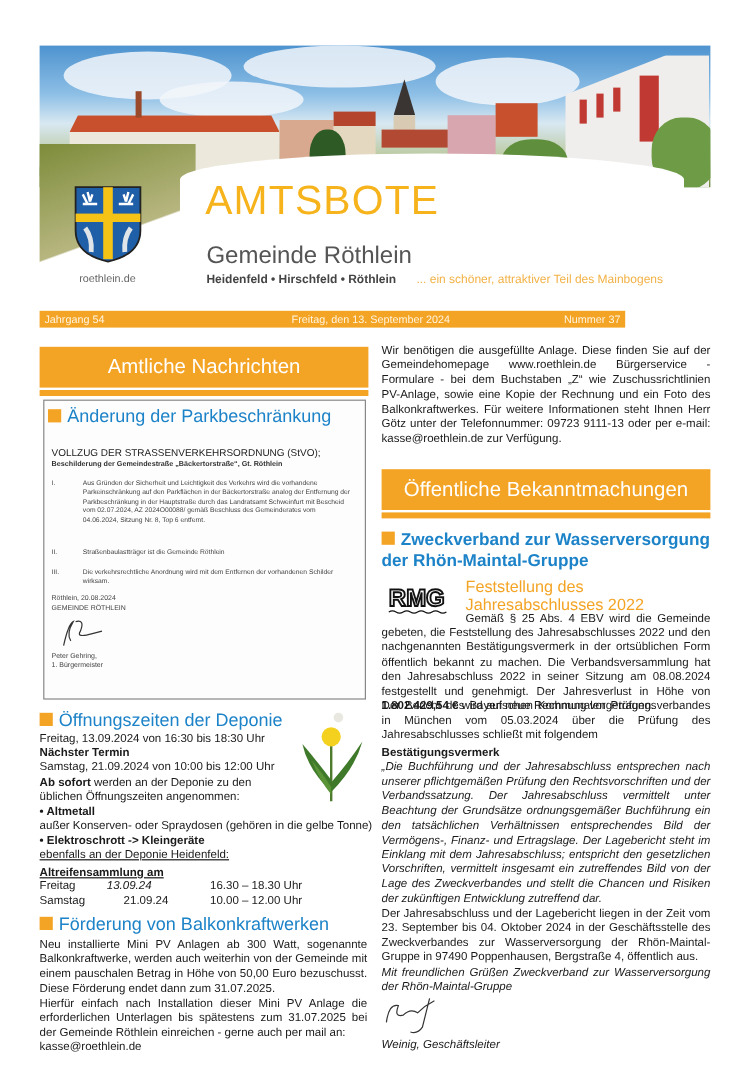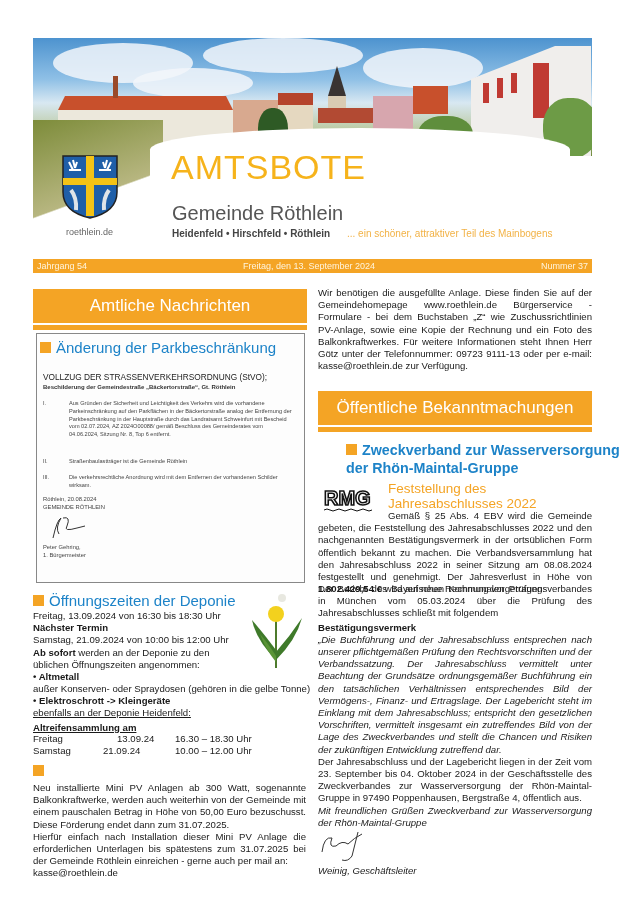--- a/index.html
+++ b/index.html
@@ -17,21 +17,21 @@
 
   
   .crest { position:absolute; left:61px; top:154px; width:58px; height:66px; }
   .crest-url { position:absolute; left:66px; top:227px; font-size:9px; color:#666; }
   .title { position:absolute; left:171px; top:148px; font-size:34px; color:#f6b31b; letter-spacing:1px; font-weight:400; }
   .subtitle { position:absolute; left:172px; top:202px; font-size:20px; color:#555; }
   .villages { position:absolute; left:172px; top:228px; font-size:10px; font-weight:bold; color:#444; }
   .slogan { position:absolute; left:347px; top:228px; font-size:10px; color:#f2b246; }
 
   
-  .datebar { position:absolute; left:33px; top:259px; width:559px; height:14px; background:#f4a425;
+  .datebar { position:absolute; left:33px; top:259px; width:488px; height:14px; background:#f4a425;
              color:#fff4dd; font-size:9px; line-height:14px; }
   .datebar span { position:absolute; top:0; }
 
   
   .secbar { position:absolute; background:#f4a425; color:#fff; font-size:17px; text-align:center; }
 
   .h2 { position:absolute; color:#1d83c8; font-size:15px; line-height:18px; }
   .h2 .sq { display:inline-block; width:11px; height:11px; background:#f4a425; margin-right:5px; vertical-align:0px; }
   .h2.bold { font-weight:bold; }
 
@@ -156,56 +156,56 @@
   </div>
   <div class="txt" style="left:33px;top:683px;width:280px;">
     <div>außer Konserven- oder Spraydosen (gehören in die gelbe Tonne)</div>
     <div class="b">• Elektroschrott -&gt; Kleingeräte</div>
     <div class="u">ebenfalls an der Deponie Heidenfeld:</div>
     <div class="b u" style="margin-top:2px;">Altreifensammlung am</div>
   </div>
   <div class="txt" style="left:33px;top:733px;width:280px;">
     <div style="position:relative;height:12.2px;">
       <span style="position:absolute;left:0;">Freitag</span>
-      <span style="position:absolute;left:84px;">13.09.24</span>
+      <span style="position:absolute;left:56px;font-style:italic;">13.09.24</span>
       <span style="position:absolute;left:142px;">16.30 – 18.30 Uhr</span>
     </div>
     <div style="position:relative;height:12.2px;">
       <span style="position:absolute;left:0;">Samstag</span>
       <span style="position:absolute;left:70px;">21.09.24</span>
       <span style="position:absolute;left:142px;">10.00 – 12.00 Uhr</span>
     </div>
   </div>
 
   <svg class="dandelion" viewBox="0 0 60 78">
     <path d="M30 78 L30 20" stroke="#4e7b2d" stroke-width="2"></path>
     <path d="M30 70 Q10 50 6 30 Q18 44 30 60 Z" fill="#3f7a2a"></path>
     <path d="M30 70 Q50 50 56 28 Q44 46 30 62 Z" fill="#3f7a2a"></path>
     <path d="M30 72 Q20 60 14 44 Q24 56 30 66 Z" fill="#5a9436"></path>
     <circle cx="30" cy="24" r="8" fill="#f3d11e"></circle>
     <circle cx="36" cy="8" r="4" fill="#e8e8e0"></circle>
   </svg>
 
-  <div class="h2" style="left:33px;top:762px;"><span class="sq"></span></div>
+  <div class="h2" style="left:33px;top:762px;"><span class="sq"></span><span>Förderung von Balkonkraftwerken</span></div>
   <div class="txt just" style="left:33px;top:782px;width:273px;">
     <div>Neu installierte Mini PV Anlagen ab 300 Watt, sogenannte Balkonkraftwerke, werden auch weiterhin von der Gemeinde mit einem pauschalen Betrag in Höhe von 50,00 Euro bezuschusst. Diese Förderung endet dann zum 31.07.2025.</div>
     <div>Hierfür einfach nach Installation dieser Mini PV Anlage die erforderlichen Unterlagen bis spätestens zum 31.07.2025 bei der Gemeinde Röthlein einreichen - gerne auch per mail an:</div>
     <div>kasse@roethlein.de</div>
   </div>
 
   <div class="txt just" style="left:318px;top:287px;width:274px;">
     <div>Wir benötigen die ausgefüllte Anlage. Diese finden Sie auf der Gemeindehomepage www.roethlein.de Bürgerservice - Formulare - bei dem Buchstaben „Z“ wie Zuschussrichtlinien PV-Anlage, sowie eine Kopie der Rechnung und ein Foto des Balkonkraftwerkes. Für weitere Informationen steht Ihnen Herr Götz unter der Telefonnummer: 09723 9111-13 oder per e-mail: kasse@roethlein.de zur Verfügung.</div>
   </div>
 
   <div class="secbar" style="left:318px;top:391px;width:274px;height:34px;line-height:34px;">
     <span>Öffentliche Bekanntmachungen</span>
   </div>
   <div style="position:absolute;left:318px;top:427px;width:274px;height:5px;background:#f4a425;"></div>
 
-  <div class="h2 bold" style="left:318px;top:441px;width:274px;font-size:14.3px;margin-left:28px;"><span class="sq"></span><span>Zweckverband zur Wasserversorgung der Rhön-Maintal-Gruppe</span></div>
+  <div class="h2 bold" style="left:318px;top:441px;width:274px;font-size:14.3px;"><span class="sq"></span><span>Zweckverband zur Wasserversorgung der Rhön-Maintal-Gruppe</span></div>
 
   <svg class="rmg" viewBox="0 0 56 28">
     <text x="2" y="20" font-family="Liberation Sans, sans-serif" font-weight="bold" font-size="20" fill="#fff" stroke="#111" stroke-width="1.6">RMG</text>
     <path d="M2 25 q3 -2 6 0 t6 0 t6 0 t6 0 t6 0 t6 0 t6 0 t6 0" stroke="#111" stroke-width="1" fill="none"></path>
   </svg>
   <div class="h3o" style="width:150px;">Feststellung des Jahresabschlusses 2022</div>
 
   <div class="txt just" style="left:318px;top:510px;width:274px;text-indent:70px;">
     <span>Gemäß § 25 Abs. 4 EBV wird die Gemeinde gebeten, die Feststellung des Jahresabschlusses 2022 und den nachgenannten Bestätigungsvermerk in der ortsüblichen Form öffentlich bekannt zu machen. Die Verbandsversammlung hat den Jahresabschluss 2022 in seiner Sitzung am 08.08.2024 festgestellt und genehmigt. Der Jahresverlust in Höhe von</span>
     <span class="b" style="text-indent:0;">1.802.429,54 €</span><span> wird auf neue Rechnung vorgetragen.</span>

